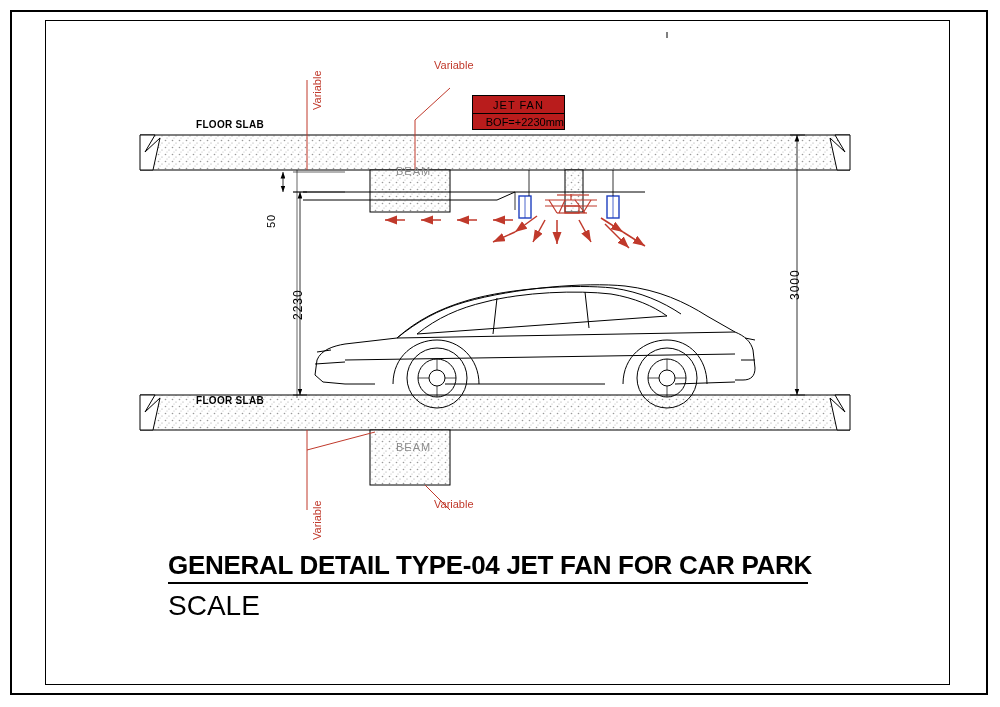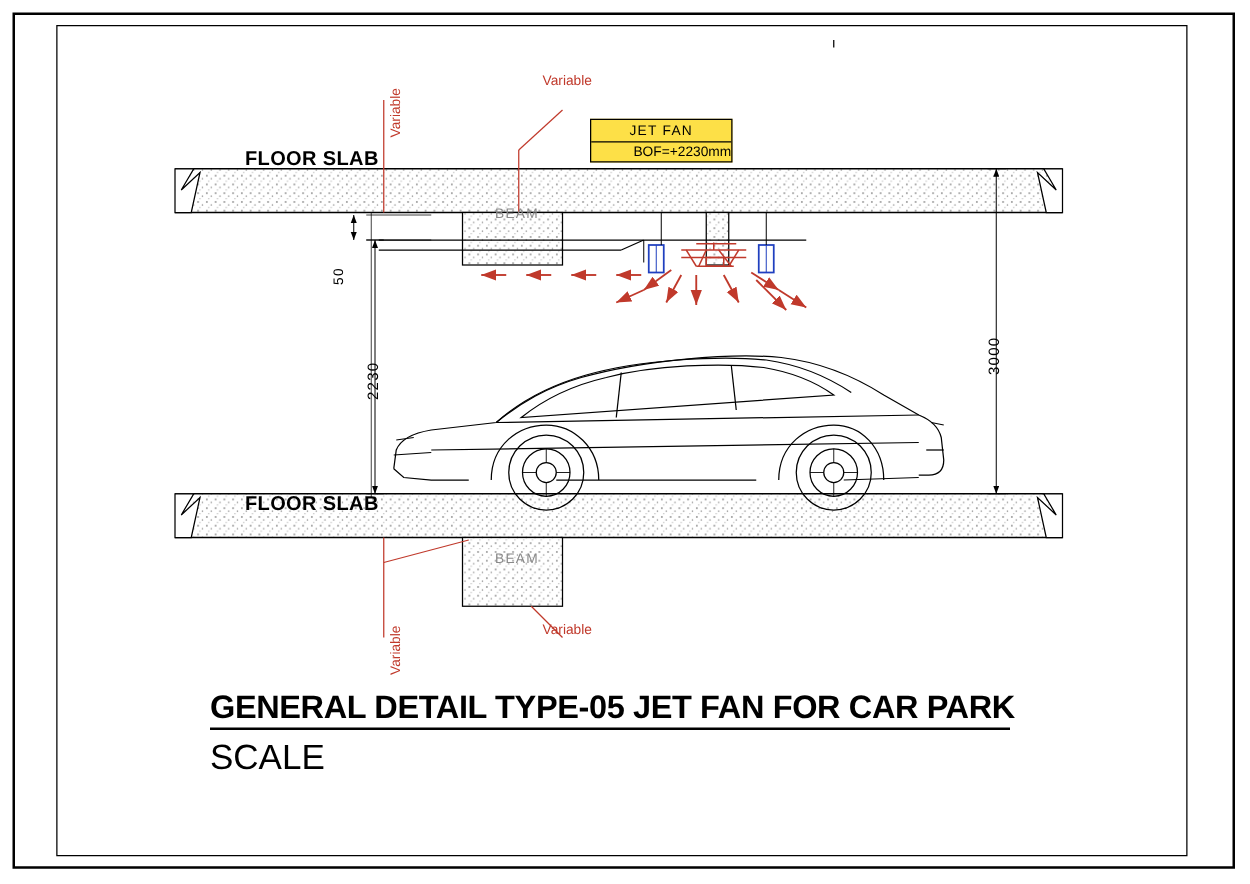--- a/index.html
+++ b/index.html
@@ -40,21 +40,21 @@
     white-space: nowrap;
     line-height: 1;
   }
   .lbl-red {
     font-size: 11px;
     color: #c0392b;
     white-space: nowrap;
     line-height: 1;
   }
   .lbl-bold {
-    font-size: 16px;
+    font-size: 10px;
     font-weight: bold;
     color: #000;
     white-space: nowrap;
     letter-spacing: .3px;
   }
   .lbl-grey {
     font-size: 11px;
     color: #8a8a8a;
     white-space: nowrap;
     letter-spacing: 1px;
@@ -87,23 +87,23 @@
   #scale-value {
     left: 690px; top: 590px;
     font-size: 24px;
     color: #000;
     white-space: nowrap;
   }
 
   
   #fan-box {
     left: 472px; top: 95px;
-    width: 114px; height: 35px;
+    width: 93px; height: 35px;
     border: 1px solid #000;
-    background: #fde047;
+    background: #b91c1c;
     box-sizing: border-box;
     padding-left: 16px;
   }
   #fan-box .divider {
     position: absolute;
     left: 0; top: 17px;
     width: 100%; height: 1px;
     background: #000;
   }
   #fan-box .t1 {
@@ -316,17 +316,17 @@
   <div class="abs lbl vert" style="left:292px; top:320px; font-size:12px; letter-spacing:1px;">2230</div>
 
   <div class="abs lbl vert" style="left:266px; top:228px; font-size:11px; letter-spacing:1px;">50</div>
 
   <div class="abs" id="fan-box">
     <div class="t1">JET  FAN</div>
     <div class="divider"></div>
     <div class="t2">BOF=+2230mm</div>
   </div>
 
-  <div class="abs" id="title-main">GENERAL DETAIL TYPE-05 JET FAN FOR CAR PARK</div>
+  <div class="abs" id="title-main">GENERAL DETAIL TYPE-04 JET FAN FOR CAR PARK</div>
   <div class="abs" id="title-rule"></div>
   <div class="abs" id="scale-label">SCALE</div>
 
 </div>
 
 </body></html>

